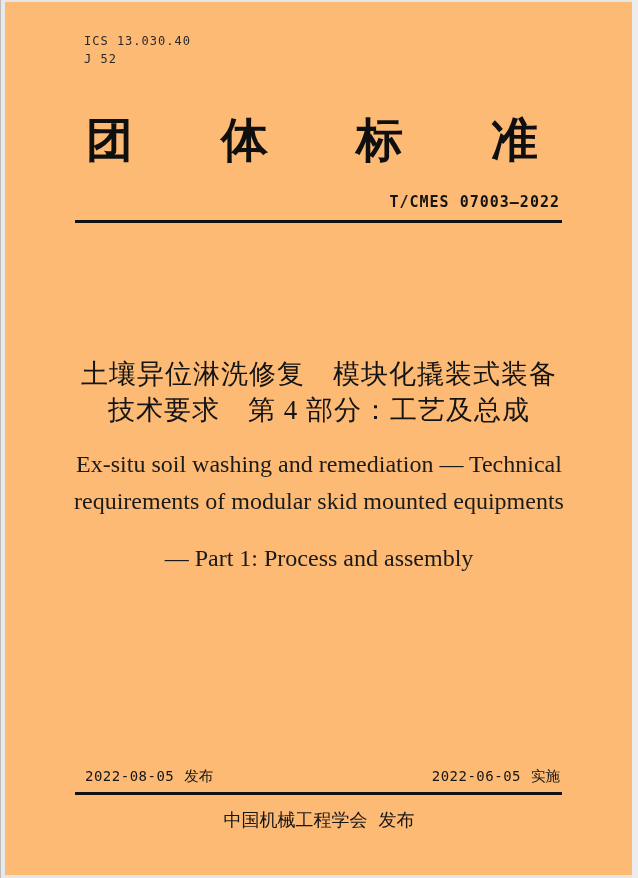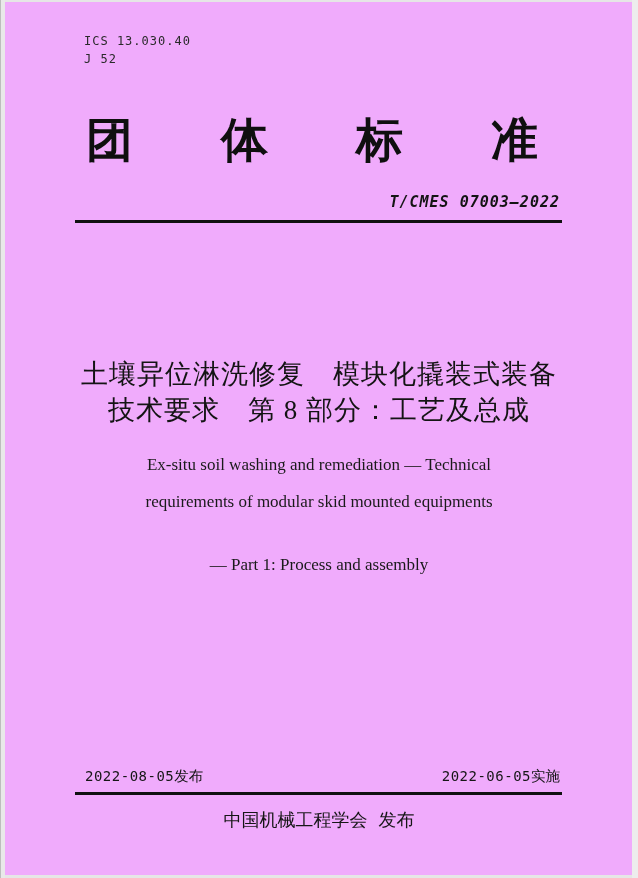--- a/index.html
+++ b/index.html
@@ -6,21 +6,21 @@
   html, body { width: 638px; height: 878px; }
   body {
     background: #cfcfcf;
     font-family: "Liberation Sans", "DejaVu Sans", sans-serif;
     overflow: hidden;
   }
   .scan-page {
     position: relative;
     width: 638px;
     height: 878px;
-    background: #f0abfc;
+    background: #fdba74;
     color: #1f1f1f;
     
     box-shadow:
       inset 1px 0 0 #bdbdbd,
       inset 5px 0 0 #e9e9e9,
       inset -6px 0 0 #ededed,
       inset 0 2px 0 #e6e6e6,
       inset 0 -3px 0 #e6e6e6;
   }
   .mono { font-family: "DejaVu Sans Mono", "Liberation Mono", monospace; }
@@ -50,21 +50,20 @@
 
   .standard-number {
     position: absolute;
     right: 78px;
     top: 192px;
     font-size: 15px;
     line-height: 20px;
     font-weight: 700;
     letter-spacing: 1px;
     color: #141414;
-    font-style: italic;
   }
 
   .rule {
     position: absolute;
     left: 75px;
     width: 487px;
     height: 3px;
     background: #111111;
   }
   .rule-top { top: 220px; }
@@ -81,39 +80,39 @@
     font-size: 27px;
     line-height: 36px;
     font-weight: 400;
     color: #141414;
     font-family: "Liberation Serif", "DejaVu Serif", serif;
     letter-spacing: 1px;
   }
   .title-en {
     margin-top: 18px;
     font-family: "Liberation Serif", "DejaVu Serif", serif;
-    font-size: 17px;
+    font-size: 24px;
     line-height: 37px;
     font-weight: 400;
     color: #1a1a1a;
   }
-  .title-en .en-line3 { margin-top: 26px; font-family: Liberation Serif, serif; }
+  .title-en .en-line3 { margin-top: 20px; font-family: Liberation Serif, serif; }
 
   .date-row {
     position: absolute;
     left: 85px;
     right: 78px;
     top: 767px;
     display: flex;
     justify-content: space-between;
     font-size: 14px;
     line-height: 19px;
     color: #161616;
   }
-  .date-group { display: inline-flex; align-items: baseline; }
+  .date-group { display: inline-flex; gap: 10px; align-items: baseline; }
   .date-group .num { letter-spacing: 0.5px; }
   .date-group .cn-label { font-size: 14.5px; }
 
   .publisher-row {
     position: absolute;
     left: 0;
     right: 0;
     top: 808px;
     text-align: center;
     font-size: 18px;
@@ -139,21 +138,21 @@
     <span>准</span>
   </div>
 
   <div class="standard-number mono">T/CMES 07003—2022</div>
 
   <div class="rule rule-top"></div>
 
   <div class="title-block">
     <div class="title-cn">
       <div>土壤异位淋洗修复　模块化撬装式装备</div>
-      <div>技术要求　第 8 部分：工艺及总成</div>
+      <div>技术要求　第 4 部分：工艺及总成</div>
     </div>
     <div class="title-en">
       <div>Ex-situ soil washing and remediation — Technical</div>
       <div>requirements of modular skid mounted equipments</div>
       <div class="en-line3">— Part 1: Process and assembly</div>
     </div>
   </div>
 
   <div class="date-row">
     <span class="date-group">

